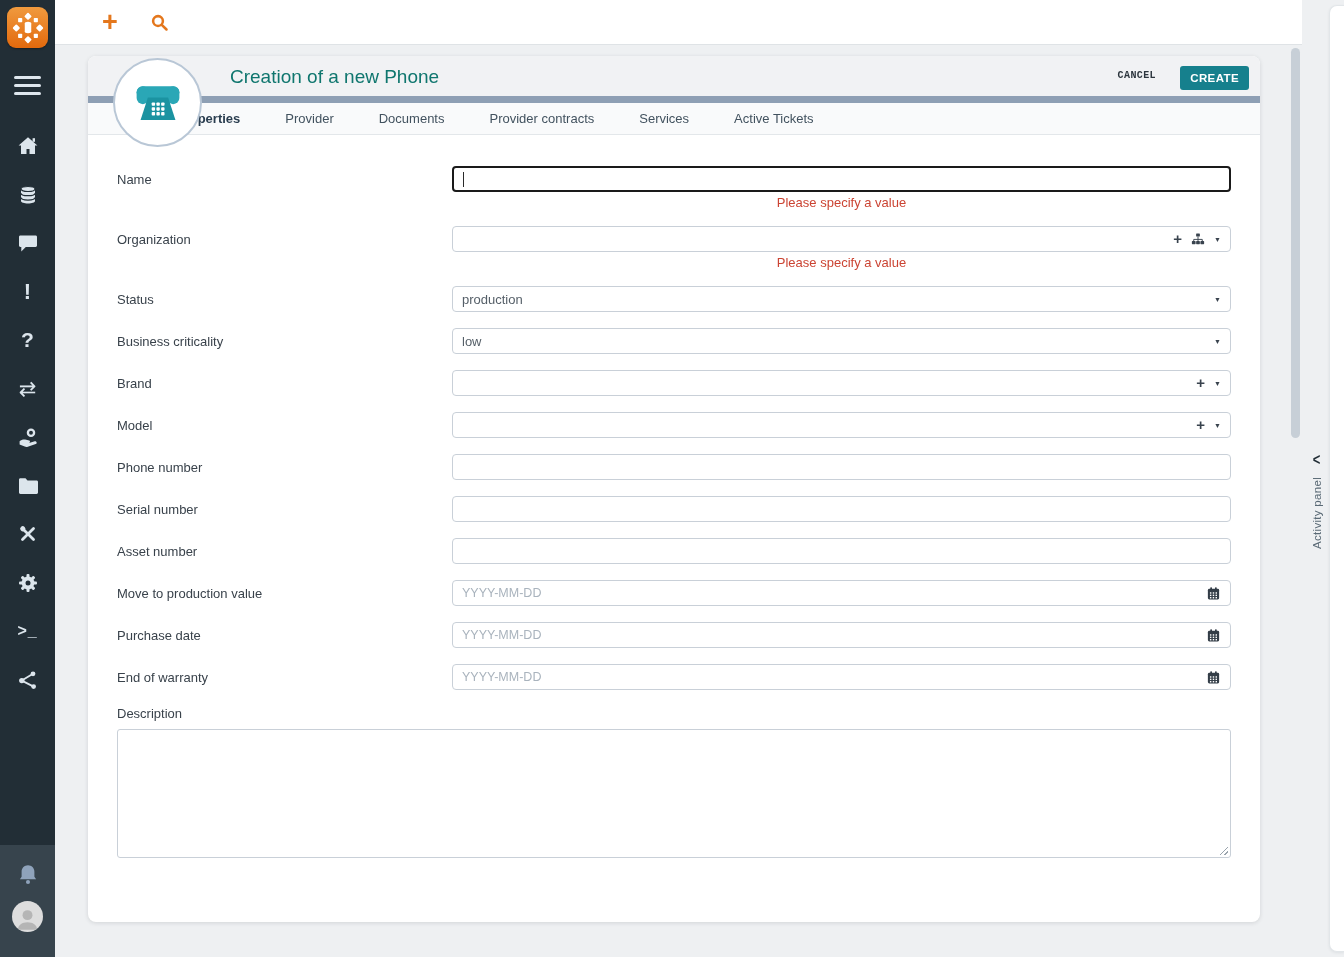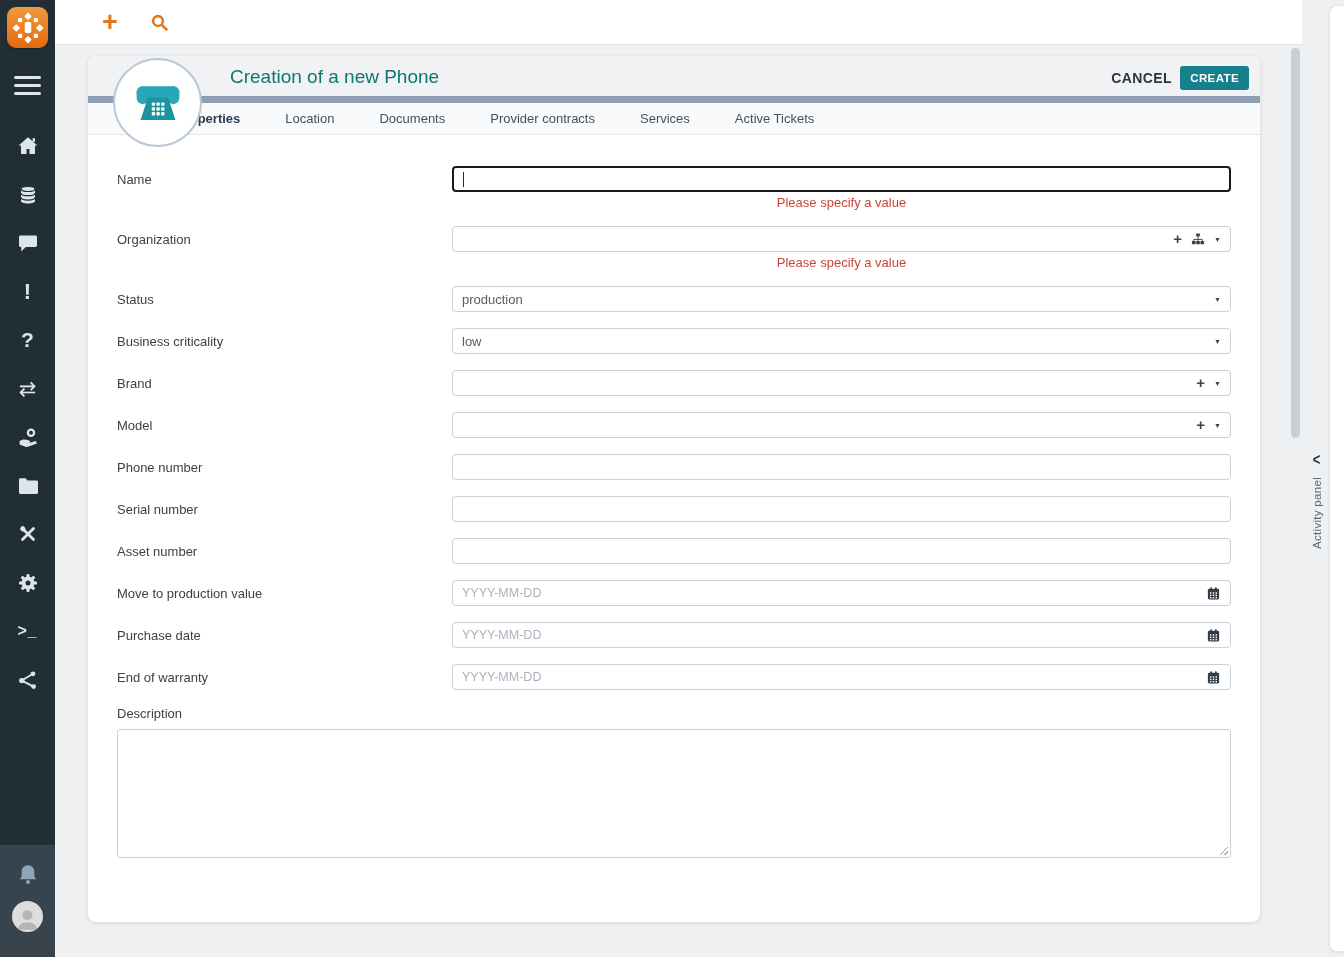--- a/index.html
+++ b/index.html
@@ -32,22 +32,22 @@
             border-bottom:1px solid #dfe3e6; display:flex; align-items:center; padding-left:40px; z-index:20; }
   .topbar-btn { width:30px; height:30px; display:flex; align-items:center; justify-content:center; cursor:pointer; margin-right:19px; }
   .plus-glyph { color:#e4771c; font-size:27px; font-weight:700; line-height:28px; }
   .topbar-btn svg { width:21px; height:21px; }
 
   
   .card { position:absolute; left:88px; top:56px; width:1172px; height:866px; background:#ffffff;
           border-radius:8px; box-shadow:0 1px 4px rgba(40,50,60,.14); z-index:5; }
   .card-header { position:relative; height:40px; background:#f1f2f4; border-radius:8px 8px 0 0; }
   .page-title { position:absolute; left:142px; top:0; line-height:42px; font-size:19px; color:#0f766e; }
-  .cancel-btn { position:absolute; right:88px; top:14px; font-size:14px; font-weight:700; letter-spacing:.4px;
-                color:#2c353d; cursor:pointer; background:none; border:none; font-family:Liberation Sans, sans-serif; }
+  .cancel-btn { position:absolute; right:104px; top:14px; font-size:10px; font-weight:700; letter-spacing:.4px;
+                color:#2c353d; cursor:pointer; background:none; border:none; font-family:Liberation Mono, monospace; }
   .create-btn { position:absolute; right:11px; top:10px; font-size:11.5px; font-weight:700; letter-spacing:.4px;
                 color:#ffffff; background:#16808d; border:none; border-radius:3px; padding:6px 10px;
                 cursor:pointer; font-family:inherit; }
   .gray-bar { height:7px; background:#8e9fb4; }
   .tab-row { height:32px; background:#f9fafb; border-bottom:1px solid #e3e7ea; display:flex; align-items:center;
              padding-left:88px; gap:45px; }
   .tab { font-size:13px; color:#42525f; cursor:pointer; white-space:nowrap; }
   .tab.active { color:#2b3e50; font-weight:700; }
   .obj-avatar { position:absolute; left:25px; top:2px; width:89px; height:89px; border-radius:50%;
                 background:#ffffff; border:2px solid #b9c7d6; z-index:6; display:flex; align-items:center; justify-content:center; }
@@ -241,21 +241,21 @@
 
 <div class="card">
   <div class="card-header">
     <div class="page-title">Creation of a new Phone</div>
     <button class="cancel-btn">CANCEL</button>
     <button class="create-btn">CREATE</button>
   </div>
   <div class="gray-bar"></div>
   <div class="tab-row" id="tab-row">
       <div class="tab active">Properties</div>
-      <div class="tab">Location</div>
+      <div class="tab">Provider</div>
       <div class="tab">Documents</div>
       <div class="tab">Provider contracts</div>
       <div class="tab">Services</div>
       <div class="tab">Active Tickets</div>
     </div>
   <div class="obj-avatar">
     <svg viewBox="0 0 48 48">
       <rect x="5" y="9" width="38" height="11" rx="5.5" fill="#2aa7b6"></rect>
       <rect x="5" y="9" width="11" height="16" rx="5.5" fill="#2aa7b6"></rect>
       <rect x="32" y="9" width="11" height="16" rx="5.5" fill="#2aa7b6"></rect>

